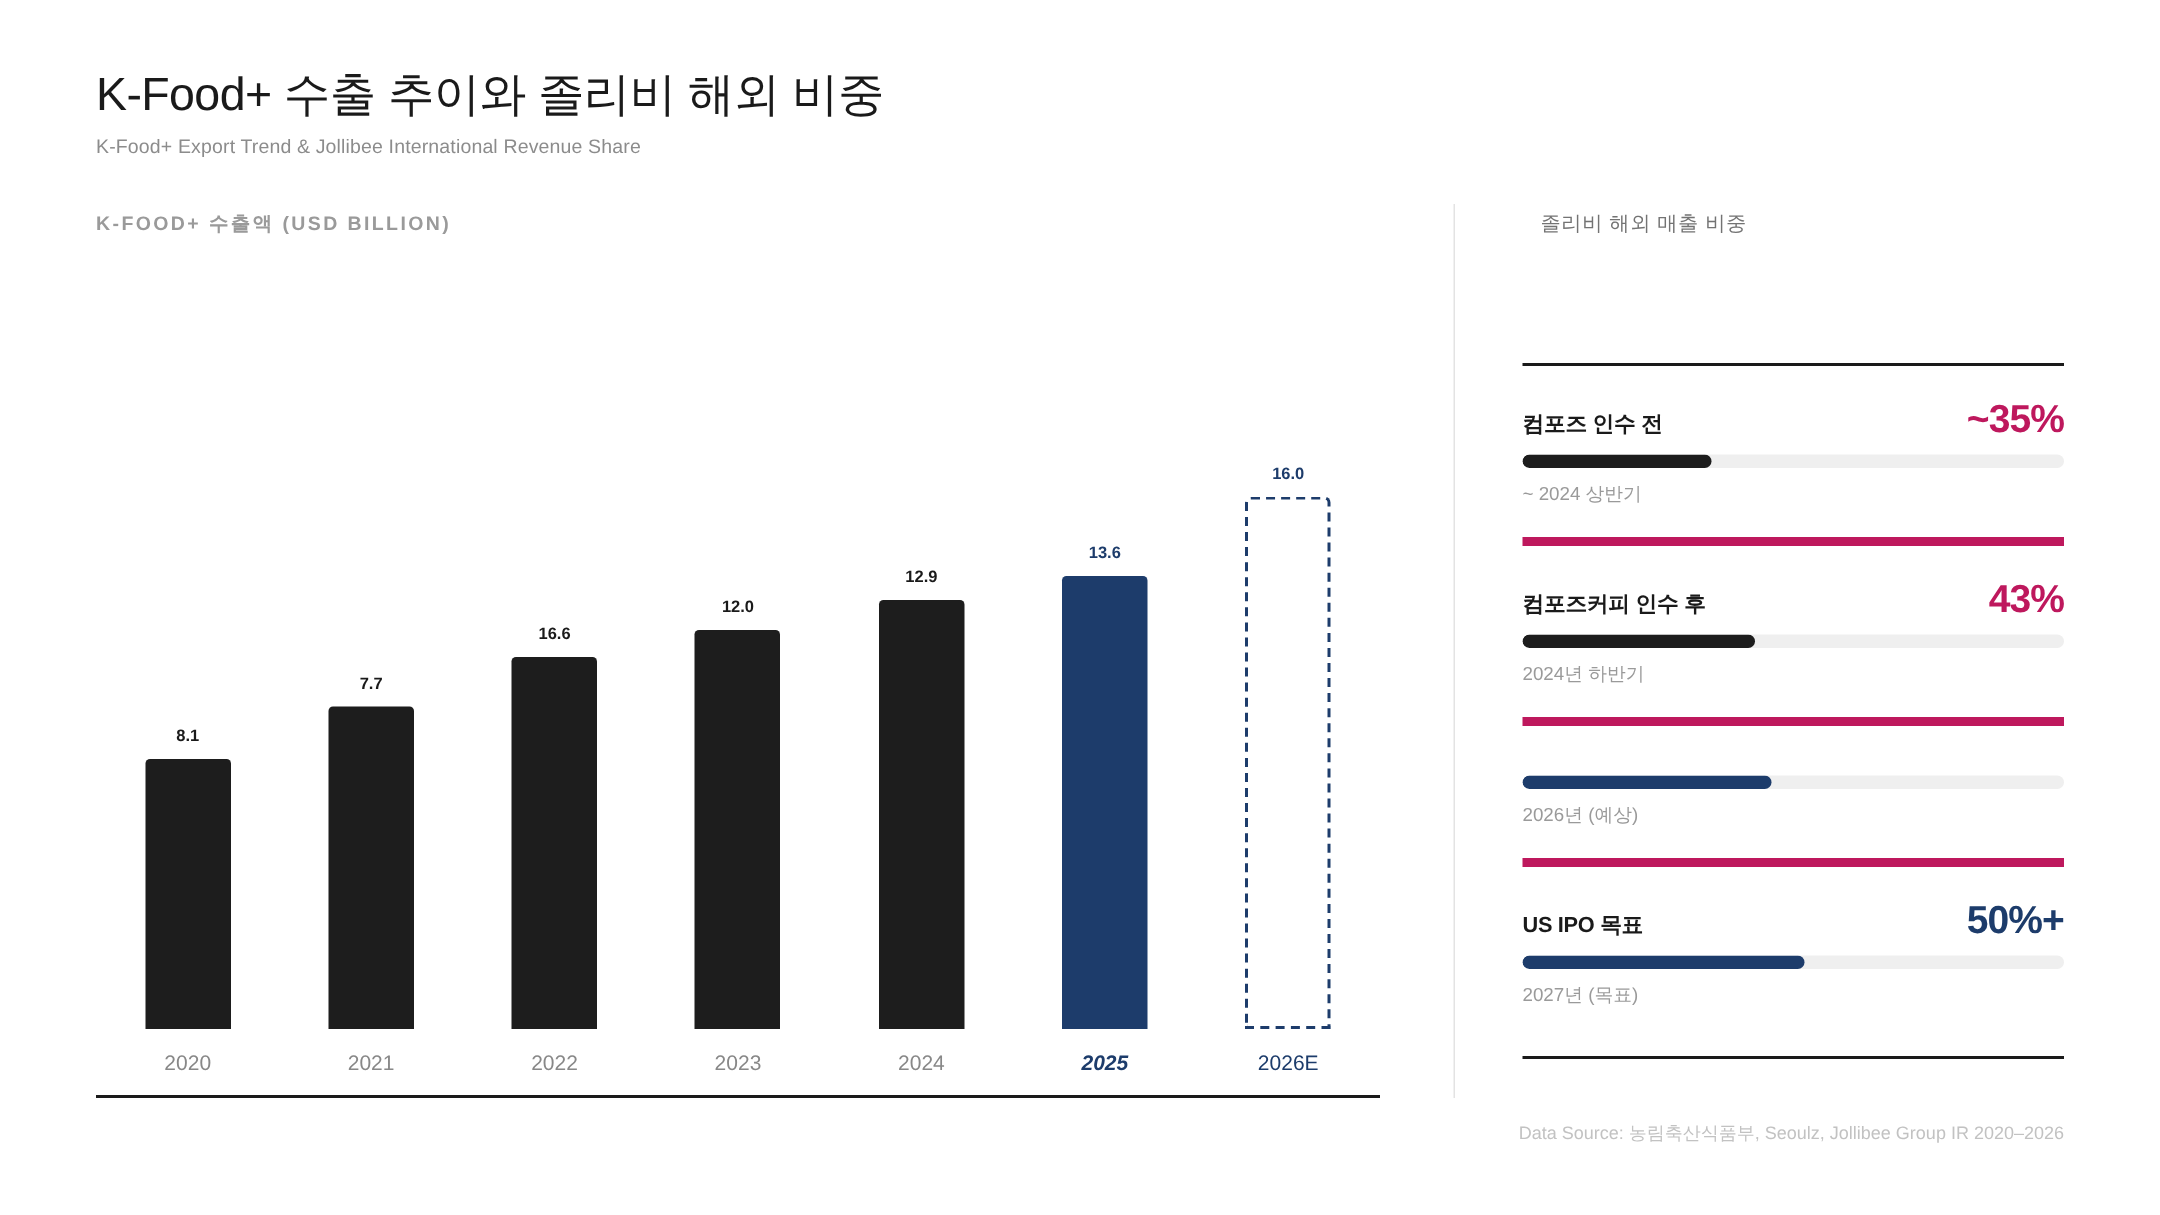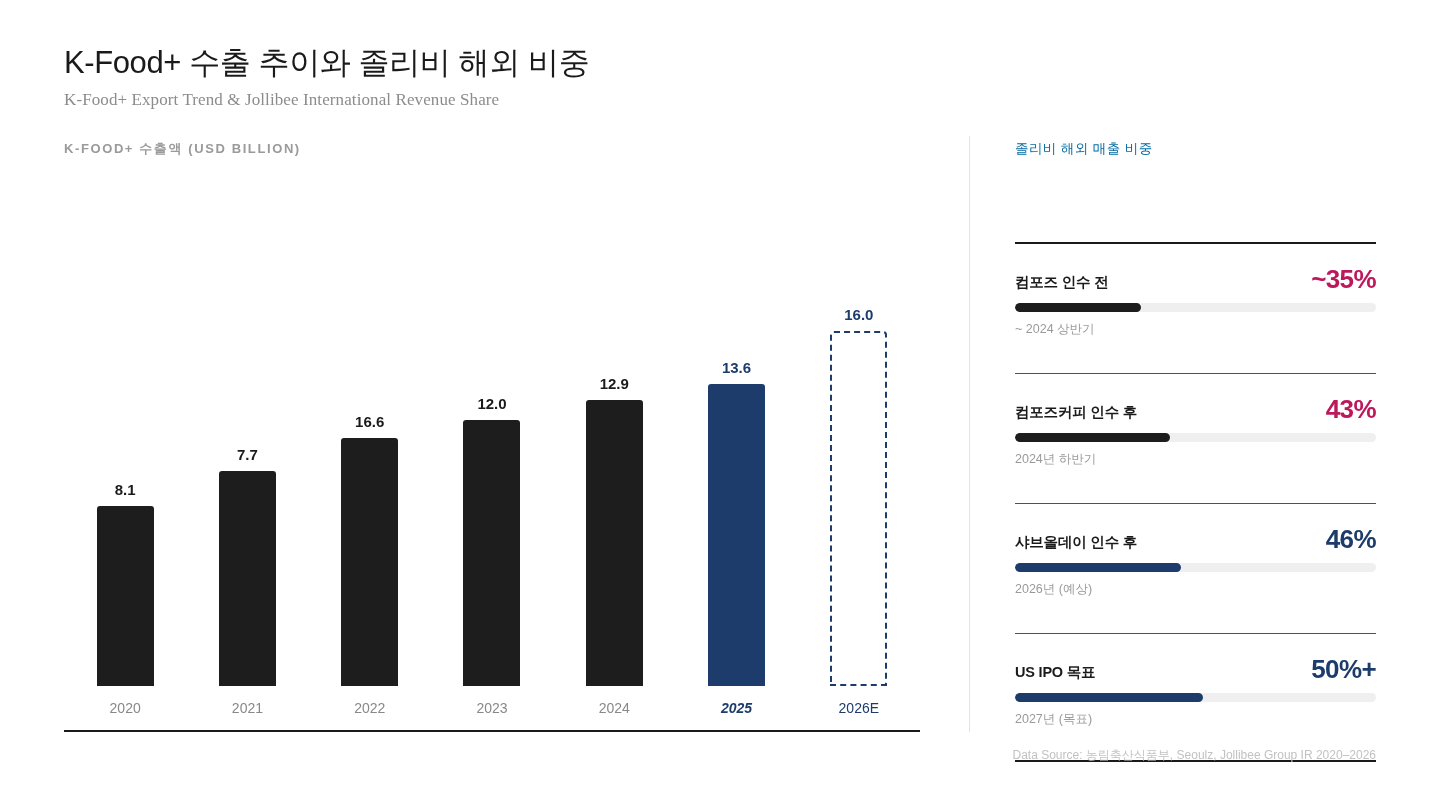--- a/index.html
+++ b/index.html
@@ -6,50 +6,50 @@
   body{
     width:1440px;height:810px;background:#ffffff;
     font-family:"Liberation Sans","DejaVu Sans",sans-serif;
     color:#1a1a1a;overflow:hidden;position:relative;
   }
   .page{position:absolute;inset:0;}
 
   
   .hdr{position:absolute;left:64px;top:44px;}
   .hdr-title{font-size:31px;font-weight:normal;letter-spacing:-0.4px;color:#1a1a1a;line-height:1.2;white-space:nowrap;}
-  .hdr-sub{font-size:17px;color:#8c8c8c;margin-top:9px;letter-spacing:0.1px;white-space:nowrap;font-family:Liberation Serif, serif;}
+  .hdr-sub{font-size:13px;color:#8c8c8c;margin-top:9px;letter-spacing:0.1px;white-space:nowrap;}
 
   
   .chart-panel{position:absolute;left:64px;top:140px;width:856px;height:595px;}
   .chart-label{font-size:13px;font-weight:bold;color:#9a9a9a;letter-spacing:1.6px;white-space:nowrap;}
 
   .plot{position:absolute;left:0;top:50px;width:856px;height:542px;}
   .bars{position:absolute;left:0;bottom:46px;width:856px;height:450px;display:flex;align-items:flex-end;}
   .barcell{flex:1 1 0;display:flex;flex-direction:column;align-items:center;justify-content:flex-end;height:100%;position:relative;}
-  .barval{font-size:15px;font-weight:bold;color:#1a1a1a;margin-bottom:9px;line-height:1;}
+  .barval{font-size:11px;font-weight:bold;color:#1a1a1a;margin-bottom:9px;line-height:1;}
   .barval.accent{color:#1d3c6b;}
   .bar{width:57px;background:#1d1d1d;border-radius:3px 3px 0 0;}
   .bar.accent{background:#1d3c6b;}
   .bar.ghost{background:transparent;border:2.5px dashed #1d3c6b;border-radius:4px 4px 0 0;box-sizing:border-box;}
   .xlabels{position:absolute;left:0;bottom:16px;width:856px;display:flex;}
   .xlab{flex:1 1 0;text-align:center;font-size:14px;color:#888888;}
   .xlab.accent{color:#1d3c6b;font-weight:bold;font-style:italic;}
   .xlab.accent-light{color:#1d3c6b;}
   .axis{position:absolute;left:0;bottom:0;width:856px;height:2.5px;background:#1a1a1a;}
 
   
   .vdivider{position:absolute;left:969px;top:136px;width:1px;height:596px;background:#e3e3e3;}
 
   
   .side{position:absolute;left:1015px;top:140px;width:361px;}
-  .side-label{font-size:13.5px;color:#0369a1;letter-spacing:0.4px;white-space:nowrap;}
+  .side-label{font-size:13.5px;color:#737373;letter-spacing:0.4px;white-space:nowrap;margin-left:12px;}
   .side-rule-top{margin-top:84px;height:2px;background:#1a1a1a;}
   .side-rule-bot{margin-top:22px;height:2px;background:#1a1a1a;}
 
-  .metric{padding-top:22px;padding-bottom:35px;border-bottom:1px solid #be185d;}
+  .metric{padding-top:22px;padding-bottom:20px;border-bottom:6px solid #be185d;}
   .metric.last{border-bottom:none;padding-bottom:10px;}
   .metric-top{display:flex;align-items:flex-end;justify-content:space-between;}
   .metric-name{font-size:14.5px;font-weight:bold;color:#1a1a1a;letter-spacing:-0.2px;}
   .metric-value{font-size:26px;font-weight:bold;color:#be185d;line-height:1;letter-spacing:-0.6px;}
   .metric-value.accent{color:#1d3c6b;}
   .track{margin-top:11px;height:9px;border-radius:5px;background:#efefef;position:relative;overflow:hidden;}
   .fill{position:absolute;left:0;top:0;height:100%;border-radius:5px;background:#1d1d1d;}
   .fill.accent{background:#1d3c6b;}
   .metric-note{margin-top:9px;font-size:12.5px;color:#9a9a9a;}
 
@@ -131,24 +131,20 @@
           <div class="metric-top">
             <div class="metric-name">컴포즈커피 인수 후</div>
             <div class="metric-value">43%</div>
           </div>
           <div class="track">
             <div class="fill" style="width:43%"></div>
           </div>
           <div class="metric-note">2024년 하반기</div>
         </div>
         <div class="metric">
-          <div class="metric-top">
-            <div class="metric-name">샤브올데이 인수 후</div>
-            <div class="metric-value accent">46%</div>
-          </div>
           <div class="track">
             <div class="fill accent" style="width:46%"></div>
           </div>
           <div class="metric-note">2026년 (예상)</div>
         </div>
         <div class="metric last">
           <div class="metric-top">
             <div class="metric-name">US IPO 목표</div>
             <div class="metric-value accent">50%+</div>
           </div>

